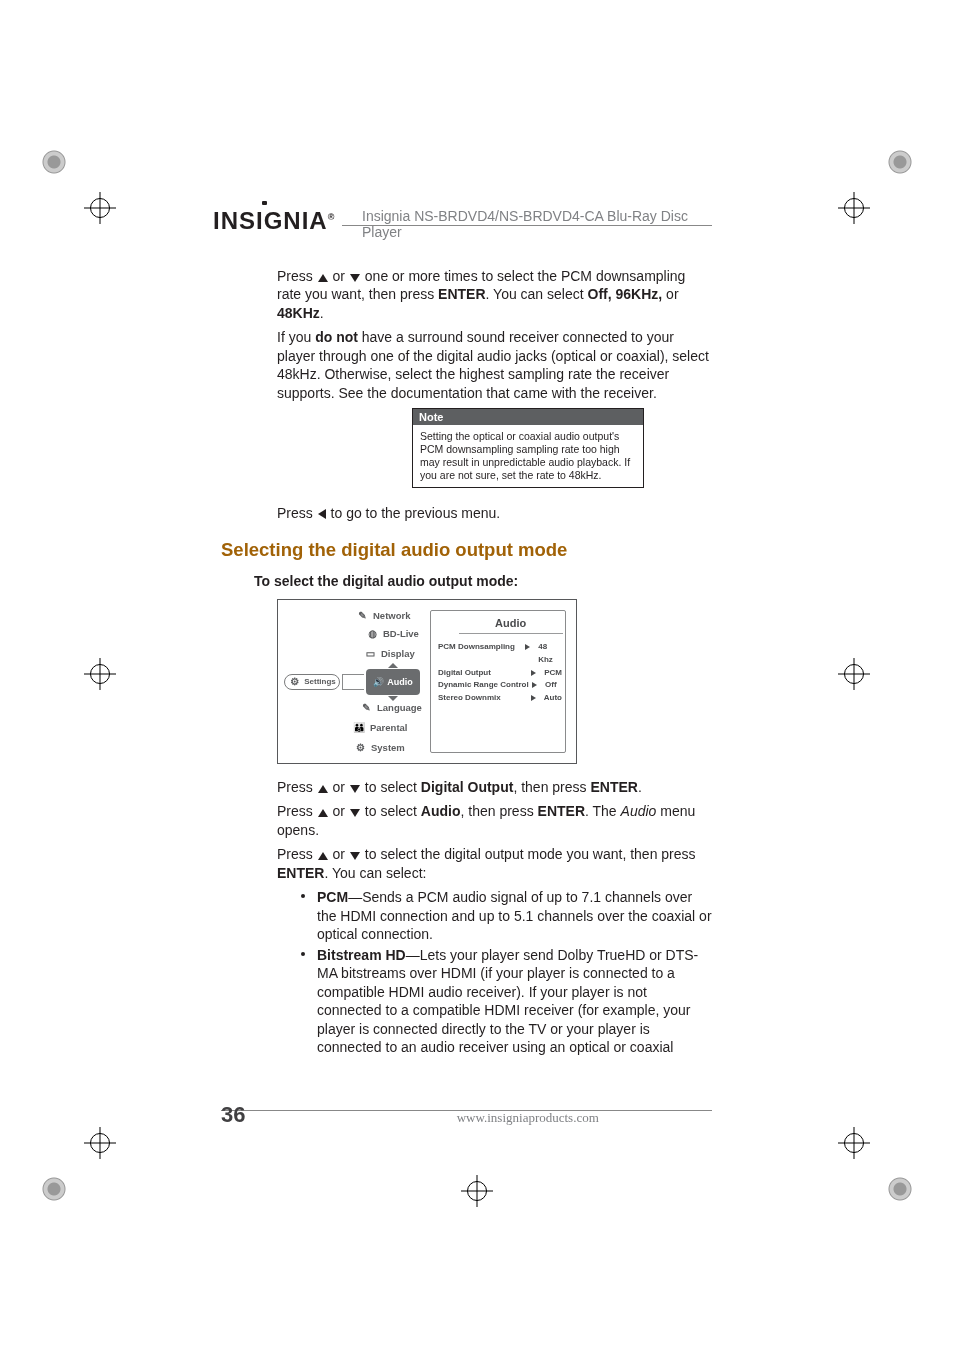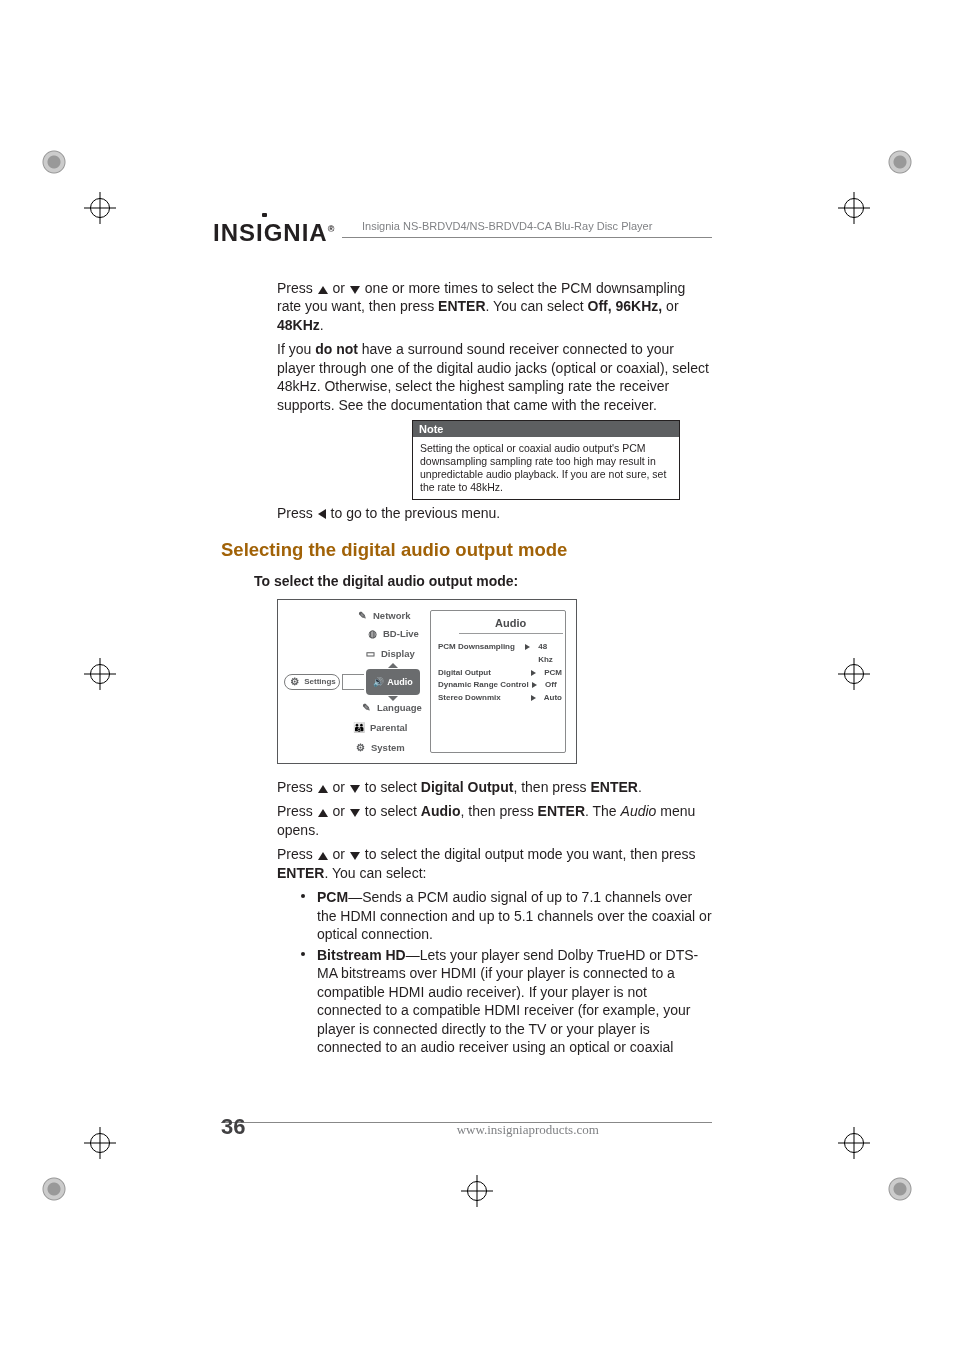--- a/index.html
+++ b/index.html
@@ -28,38 +28,38 @@
   }
   .reg-mark::before { left: 50%; top: -4px; width: 1px; height: 32px; transform: translateX(-0.5px);}
   .reg-mark::after  { top: 50%; left: -4px; height: 1px; width: 32px; transform: translateY(-0.5px);}
   .reg-mark .circ {
     position: absolute; inset: 2px;
     border: 1px solid #000;
     border-radius: 50%;
   }
   .page {
     position: absolute;
-    left: 127px; top: 127px;
+    left: 127px; top: 115px;
     width: 700px;
     height: 1097px;
   }
   .header-rule {
     position: absolute;
     top: 110px;
     left: 215px;
     right: 115px;
     height: 1px;
     background: #888;
   }
   .header-text {
     position: absolute;
     top: 93px;
     right: 118px;
     left: 227px;
-    font-size: 11px;
+    font-size: 14px;
     color: #808285;
     text-align: left;
     padding-left: 8px;
   }
   .logo {
     position: absolute;
     top: 92px; left: 86px;
     font-weight: 700;
     font-size: 24px;
     letter-spacing: 1px;
@@ -88,22 +88,22 @@
     width: 0; height: 0;
     vertical-align: -1px;
     margin: 0 1px;
   }
   .tri-up    { border-left: 5px solid transparent; border-right: 5px solid transparent; border-bottom: 8px solid #231f20; }
   .tri-down  { border-left: 5px solid transparent; border-right: 5px solid transparent; border-top: 8px solid #231f20; }
   .tri-left  { border-top: 5px solid transparent; border-bottom: 5px solid transparent; border-right: 8px solid #231f20; }
   .b { font-weight: 700; }
   .i { font-style: italic; }
   .note-box {
-    margin: 6px 0 4px 135px;
-    width: 268px;
+    margin: 6px 0 16px 135px;
+    width: 232px;
     border: 1px solid #231f20;
     font-size: 10.5px;
   }
   .note-title { background: #5d5f61; color: #fff; padding: 2px 6px; font-weight: 700; font-size: 11px;}
   .note-body { padding: 5px 7px 6px; line-height: 1.22; }
   .h2 { font-size: 18.5px; font-weight: 700; color: #a16207; margin: 16px 0 12px -56px; }
   .h3 { font-size: 14px; font-weight: 700; margin: 0 0 4px -23px; }
   .osd-wrap { margin: 10px 0 14px 0; }
   .osd {
     width: 300px; height: 165px;

